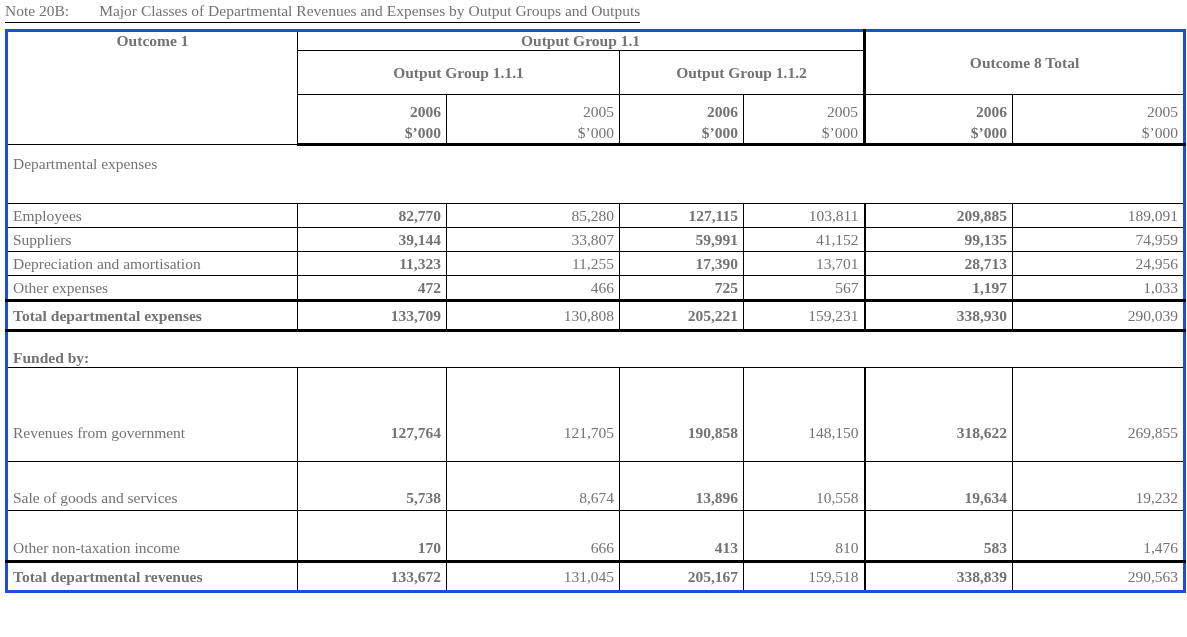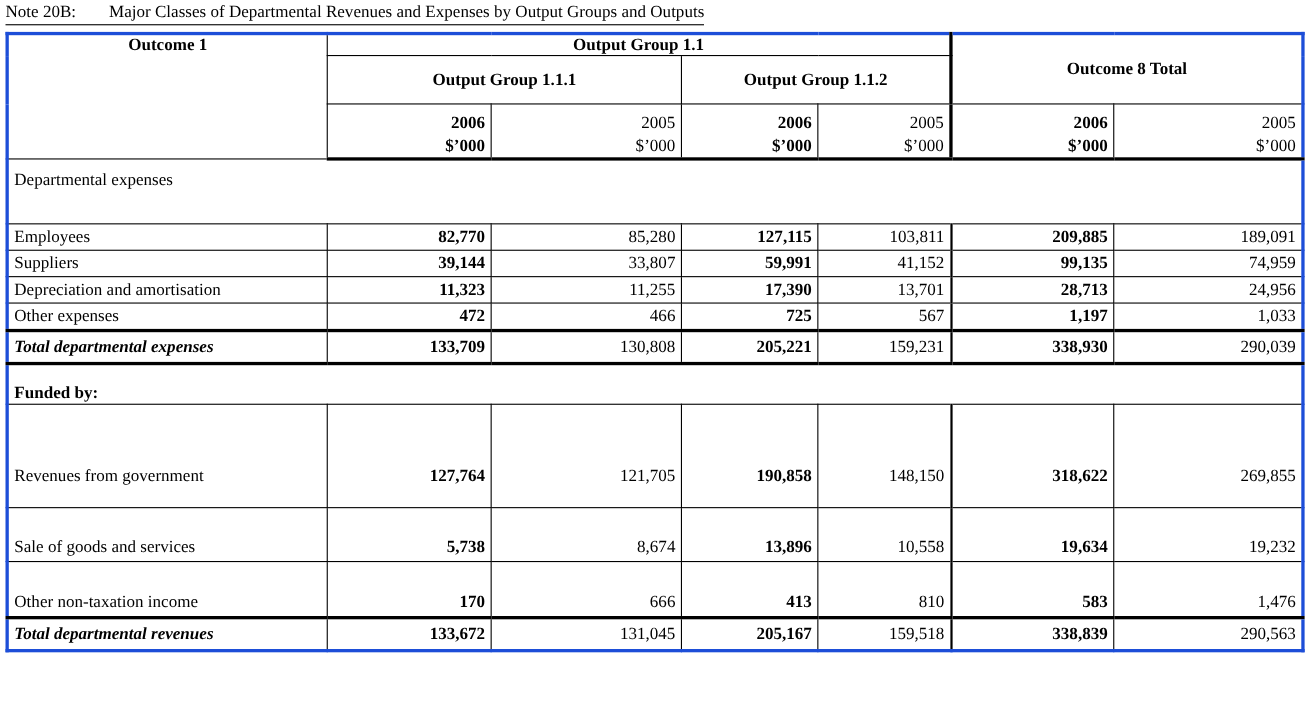--- a/index.html
+++ b/index.html
@@ -1,18 +1,18 @@
 <!DOCTYPE html>
 <html><head>
 <meta charset="utf-8">
 <style>
   html,body { margin:0; padding:0; background:#ffffff; }
   .page {
     position:relative; width:1187px; height:637px;
-    background:#ffffff; color:#000000;
+    background:#ffffff; color:#737373;
     font-family:"Liberation Serif", serif;
     overflow:hidden;
   }
   
   .title { position:absolute; left:5px; top:2px; font-size:15.5px; }
   .title-inner { display:inline-block; border-bottom:1px solid #000; padding-bottom:2px; }
   .note-label { margin-right:30px; }
 
   
   table.fin {
@@ -36,21 +36,21 @@
   tr.hr2 td { height:43px; }
   tr.hr3 td { height:48px; border-bottom:3px solid #000; }
   tr.band td { height:48px; font-weight:normal; vertical-align:top; padding-top:9px; }
   tr.fund td { height:35px; font-weight:bold; vertical-align:bottom; padding-bottom:0; }
   tr.dr td { height:23px; vertical-align:middle; }
   tr.tall1 td { height:74px; vertical-align:bottom; padding-bottom:19px; }
   tr.tall2 td { height:45px; vertical-align:bottom; padding-bottom:3px; }
   tr.tall3 td { height:46px; vertical-align:bottom; padding-bottom:3px; }
   tr.total td { height:27px; border-top:3px solid #000; vertical-align:middle; }
   tr.total-close td { border-bottom:3px solid #000; }
-  .rlab-total { font-weight:bold; font-style:italic; }
+  .rlab-total { font-weight:bold; }
 
   
   .footnotes { position:absolute; left:6px; top:560px; font-size:15.5px; line-height:23.5px; }
   .footnotes div { white-space:pre; }
 </style>
 </head>
 <body>
 
 <div class="page">
 

